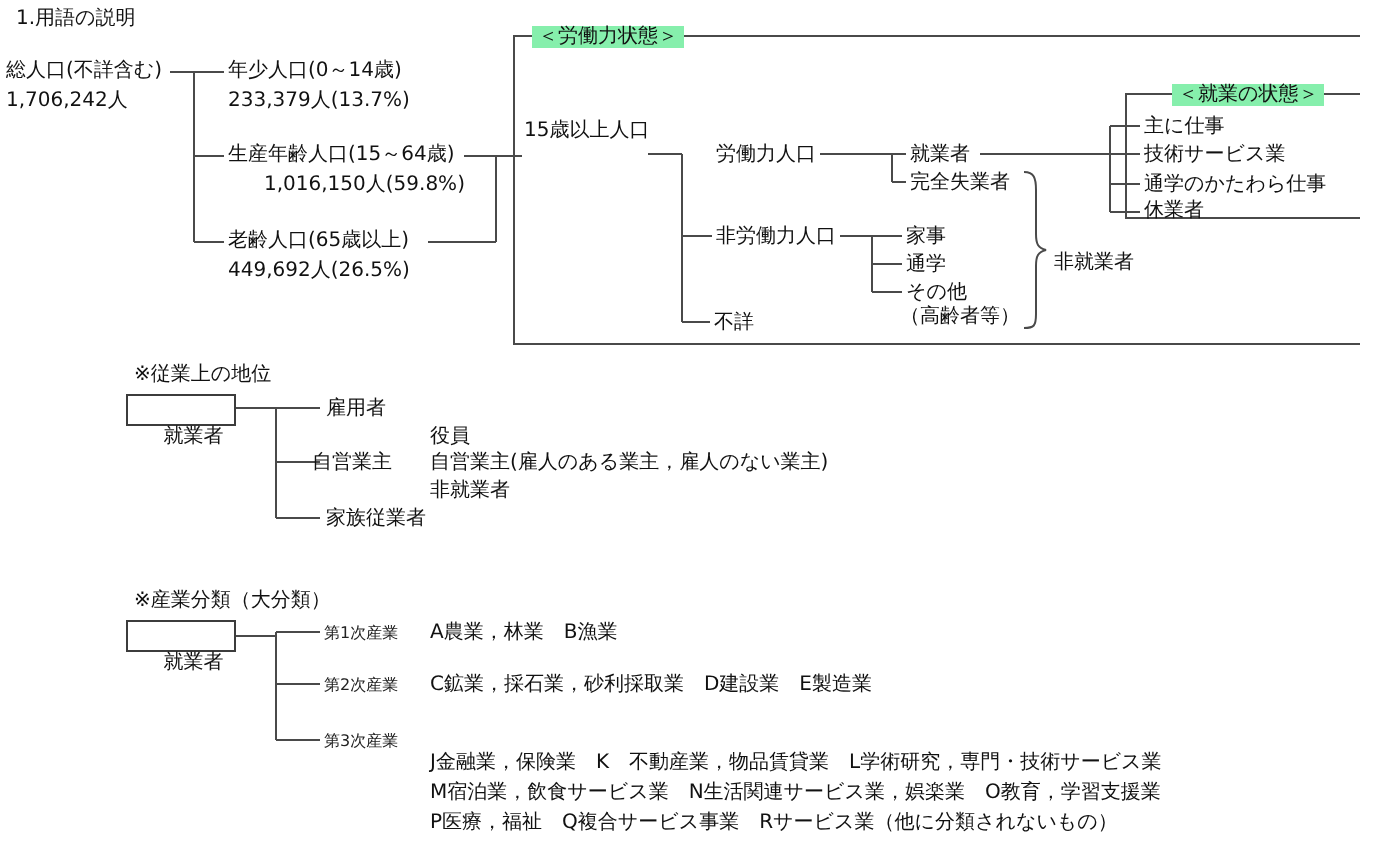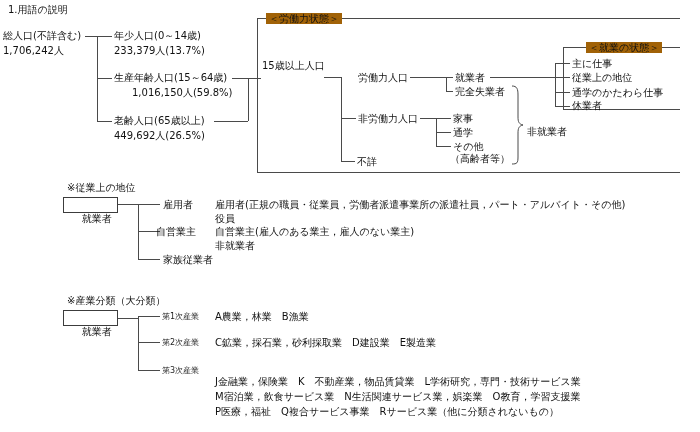--- a/index.html
+++ b/index.html
@@ -2,21 +2,21 @@
 <html><head>
 <meta charset="utf-8">
 <style>
   html,body{margin:0;padding:0;background:#fff;}
   .stage{
     position:relative;width:680px;height:432px;background:#ffffff;overflow:hidden;
     font-family:"DejaVu Sans",sans-serif;color:#111;
   }
   .t{position:absolute;white-space:pre;font-size:10px;line-height:11px;color:#111;}
   .t8{font-size:8px;line-height:9px;color:#222;}
-  .onborder{background:#a16207;padding:0 3px;}
+  .onborder{background:#86efac;padding:0 3px;}
   .lblbox{
     position:absolute;border:1px solid #3c3c3c;background:#fff;
     font-size:10px;line-height:14px;height:14px;padding:0 5px;white-space:pre;
   }
   svg.wires{position:absolute;left:0;top:0;}
   svg.wires path, svg.wires rect{stroke:#4a4a4a;stroke-width:1;fill:none;}
 </style>
 </head>
 <body>
 
@@ -97,30 +97,29 @@
   <span class="t" style="left:358px;top:113px">非労働力人口</span>
   <span class="t" style="left:453px;top:113px">家事</span>
   <span class="t" style="left:453px;top:127px">通学</span>
   <span class="t" style="left:453px;top:141px">その他</span>
   <span class="t" style="left:450px;top:153px">（高齢者等）</span>
   <span class="t" style="left:357px;top:156px">不詳</span>
   <span class="t" style="left:527px;top:126px">非就業者</span>
 
   <span class="t onborder" style="left:586px;top:42px">＜就業の状態＞</span>
   <span class="t" style="left:572px;top:58px">主に仕事</span>
-  <span class="t" style="left:572px;top:72px">従業上の地位</span>
+  <span class="t" style="left:572px;top:72px">技術サービス業</span>
   <span class="t" style="left:572px;top:87px">通学のかたわら仕事</span>
   <span class="t" style="left:572px;top:100px">休業者</span>
 
   <span class="t" style="left:67px;top:182px">※従業上の地位</span>
   <div class="lblbox" style="left:63px;top:197px">
     <span>就業者</span>
   </div>
   <span class="t" style="left:163px;top:199px">雇用者</span>
-  <span class="t" style="left:215px;top:199px">雇用者(正規の職員・従業員，労働者派遣事業所の派遣社員，パート・アルバイト・その他)</span>
   <span class="t" style="left:215px;top:213px">役員</span>
   <span class="t" style="left:156px;top:226px">自営業主</span>
   <span class="t" style="left:215px;top:226px">自営業主(雇人のある業主，雇人のない業主)</span>
   <span class="t" style="left:215px;top:240px">非就業者</span>
   <span class="t" style="left:163px;top:254px">家族従業者</span>
 
   <span class="t" style="left:67px;top:295px">※産業分類（大分類）</span>
   <div class="lblbox" style="left:63px;top:310px">
     <span>就業者</span>
   </div>

